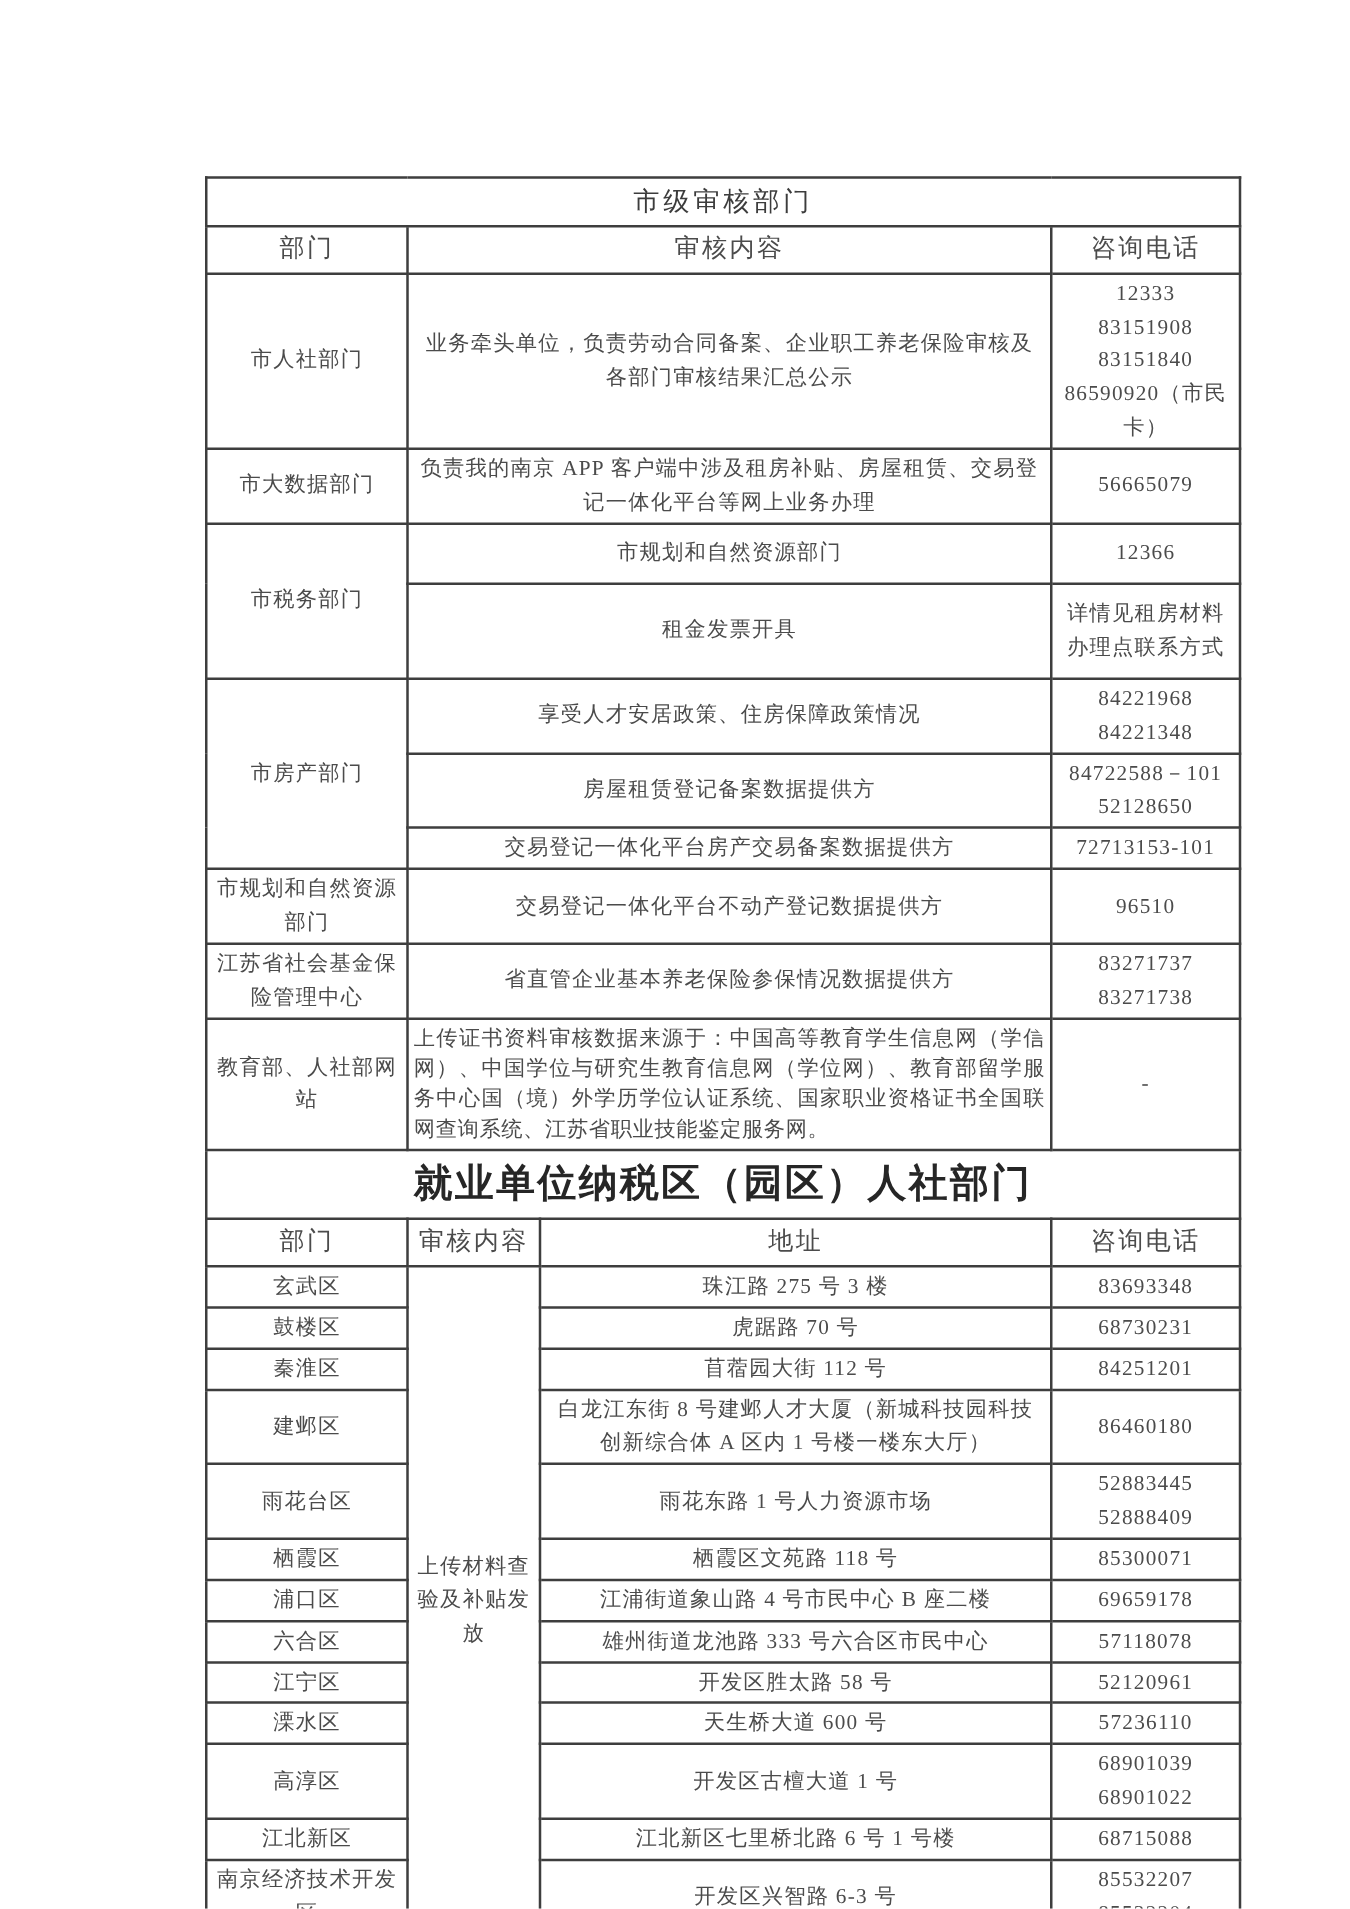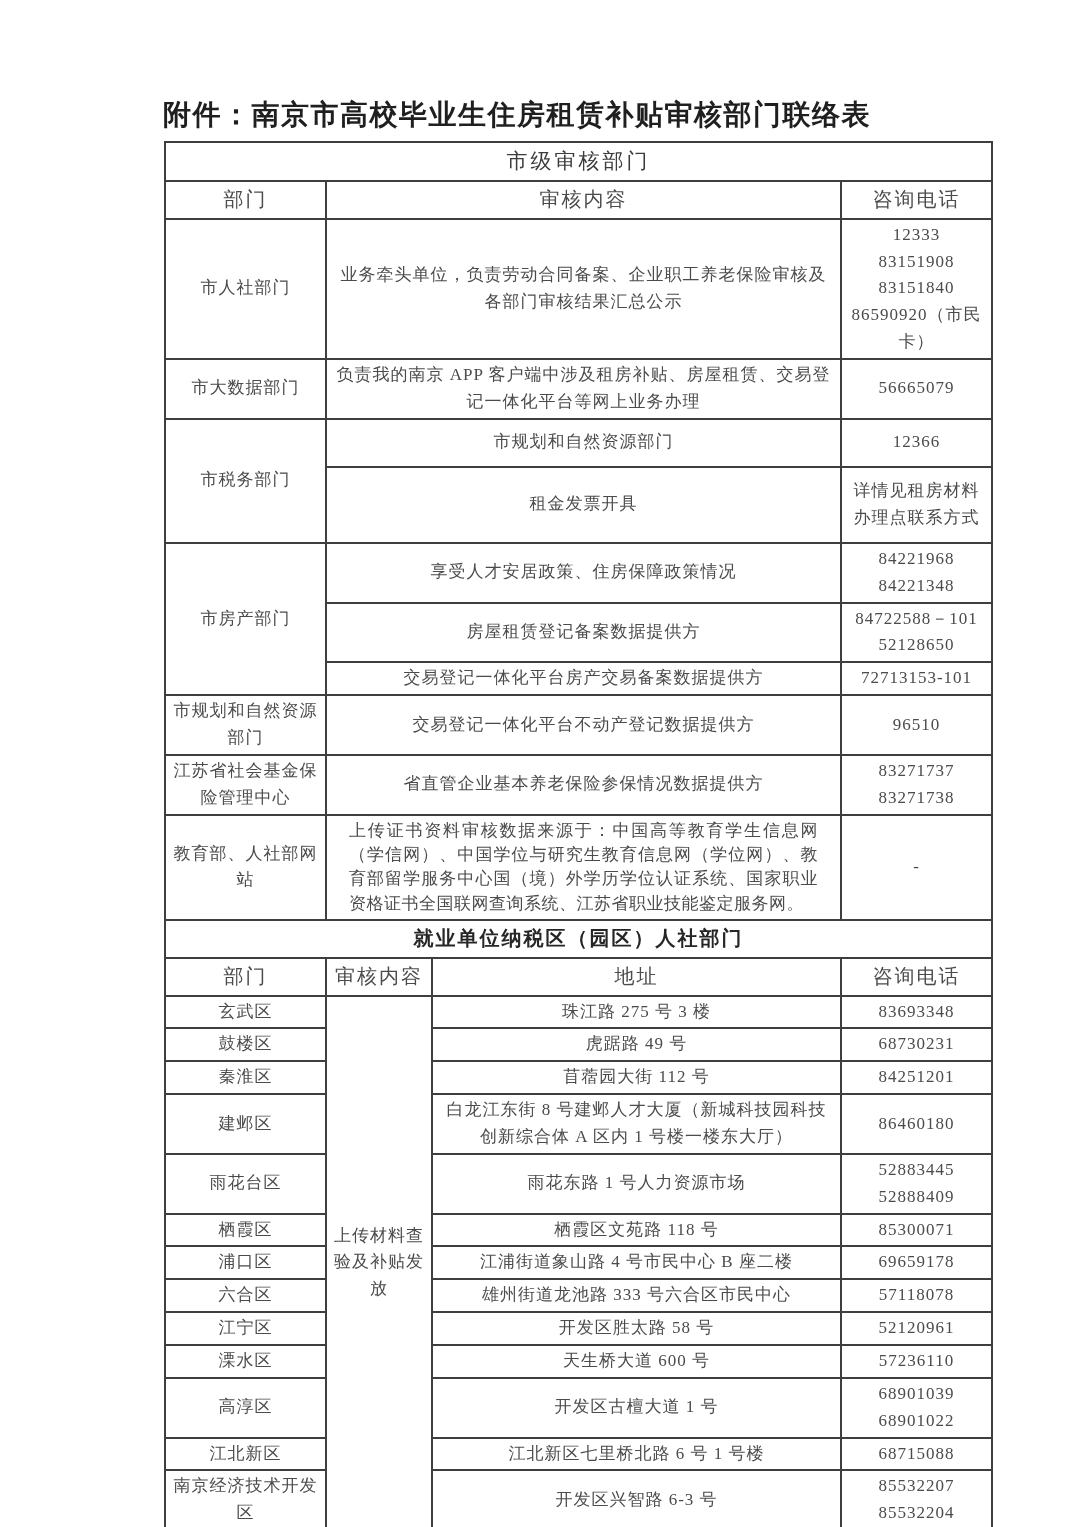--- a/index.html
+++ b/index.html
@@ -9,35 +9,34 @@
         font-family:"Liberation Sans","DejaVu Sans",sans-serif;
         font-size:28px;font-weight:bold;color:#1f1f1f;letter-spacing:1.5px;white-space:nowrap;}
   table.contact{position:absolute;left:164px;top:141px;width:827px;
         border-collapse:collapse;table-layout:fixed;}
   col.c1{width:161px;} col.c2{width:106px;} col.c3{width:409px;} col.c4{width:151px;}
   td{border:2px solid #3e3e3e;text-align:center;vertical-align:middle;
      font-size:17px;letter-spacing:1px;line-height:1.58;padding:2px 7px;
      overflow:hidden;word-break:break-all;color:#4b4b4b;}
   .sec1-title td{font-size:21px;letter-spacing:3px;color:#3c3c3c;margin-left:32px;}
   .sec2-title td{font-family:"Liberation Sans","DejaVu Sans",sans-serif;
-     font-size:20px;font-weight:bold;letter-spacing:2px;color:#262626;margin-top:12px;}
+     font-size:31px;font-weight:bold;letter-spacing:2px;color:#262626;margin-top:12px;}
   tr.colhead td{font-size:20px;letter-spacing:2px;}
   td.justify{text-align:justify;text-align-last:left;line-height:1.44;
-     letter-spacing:0.5px;padding:3px 22px;}
+     letter-spacing:0.5px;padding:3px 4px;border-radius:30px;}
   .h26{height:26px}.h27{height:27px}.h28{height:28px}.h30{height:30px}
   .h34{height:34px}.h48{height:48px}.h52{height:52px}.h54{height:54px}
   .h55{height:55px}.h56{height:56px}.h57{height:57px}.h58{height:58px}
   .h76{height:76px}.h104{height:104px}.h136{height:136px}
   .pl{display:block;}
 </style>
 </head>
 <body>
 
 <div class="page">
-  <h1 class="doc-title">附件：南京市高校毕业生住房租赁补贴审核部门联络表</h1>
 
   <table class="contact">
     <colgroup>
         <col class="c1">
         <col class="c2">
         <col class="c3">
         <col class="c4">
       </colgroup>
 
     <tbody>
@@ -129,21 +128,21 @@
     </tr>
 
     <tr class="h26">
       <td>玄武区</td>
       <td rowspan="13">上传材料查验及补贴发放</td>
       <td>珠江路 275 号 3 楼</td>
       <td>83693348</td>
     </tr>
     <tr class="h26">
       <td>鼓楼区</td>
-      <td>虎踞路 49 号</td>
+      <td>虎踞路 70 号</td>
       <td>68730231</td>
     </tr>
     <tr class="h28">
       <td>秦淮区</td>
       <td>苜蓿园大街 112 号</td>
       <td>84251201</td>
     </tr>
     <tr class="h58">
       <td>建邺区</td>
       <td>白龙江东街 8 号建邺人才大厦（新城科技园科技创新综合体 A 区内 1 号楼一楼东大厅）</td>

